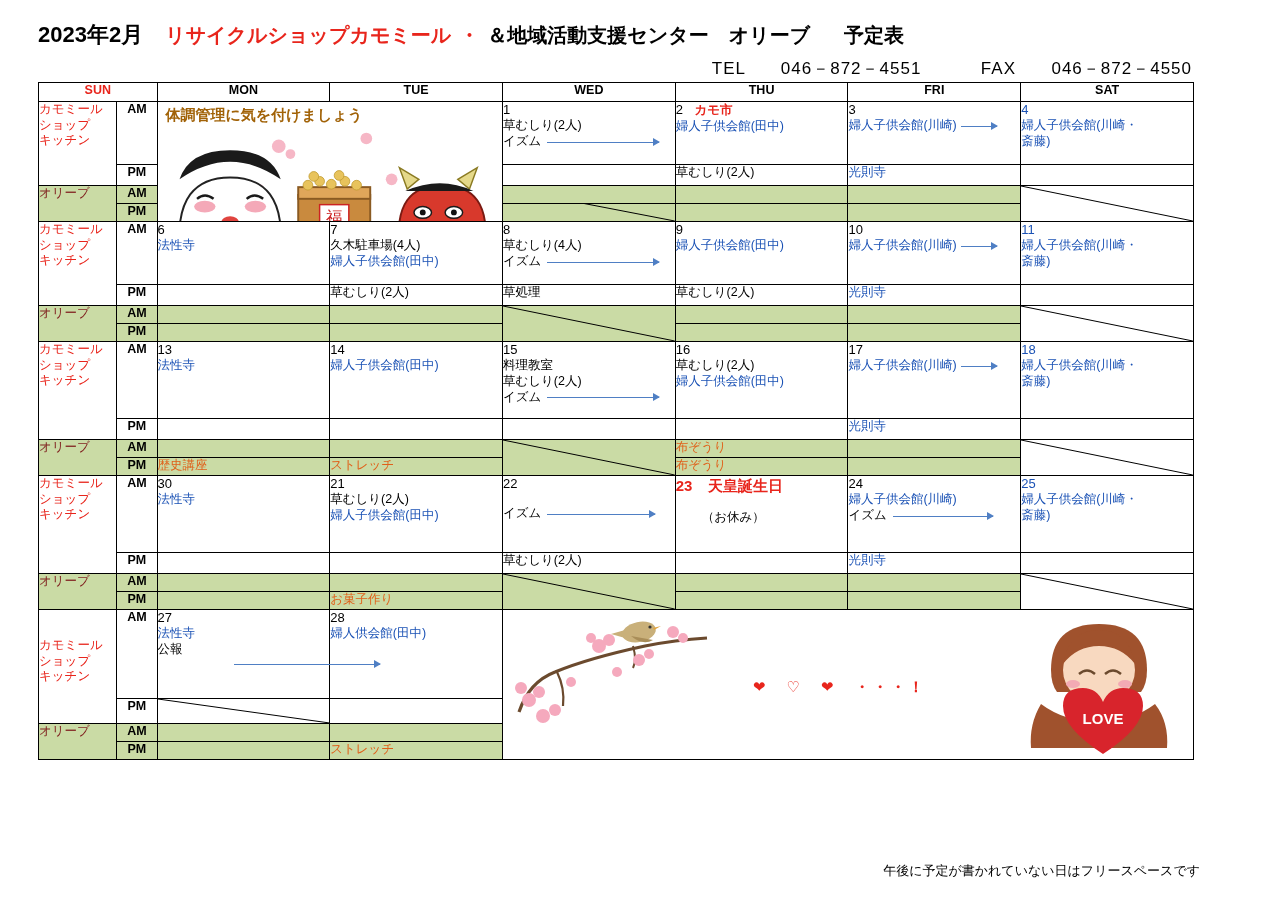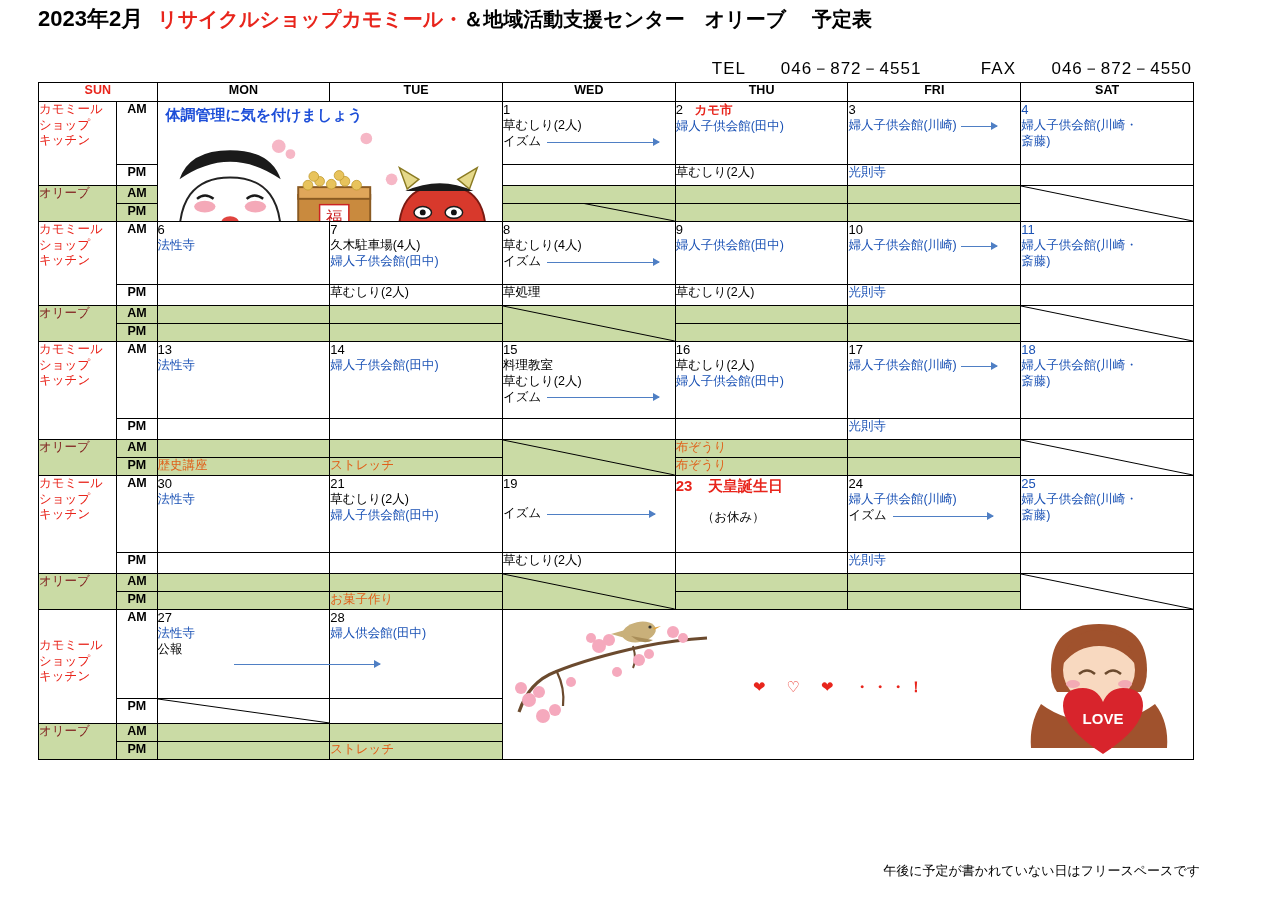--- a/index.html
+++ b/index.html
@@ -7,23 +7,24 @@
     width:1280px;height:905px;
     background:#ffffff;
     font-family:"Liberation Sans","DejaVu Sans",sans-serif;
     color:#000;
     overflow:hidden;
   }
   .page{position:relative;width:1280px;height:905px;}
 
   
   .title-row{
-    position:absolute;left:38px;top:4px;
+    position:absolute;left:38px;top:20px;
     display:flex;align-items:baseline;white-space:nowrap;
     font-weight:bold;
+    gap:8px;
   }
   .t-date{font-size:22px;letter-spacing:0px;}
   .t-red{font-size:20px;color:#e8251c;margin-left:14px;}
   .t-blue{font-size:20px;color:#1b52b5;}
   .t-black{font-size:20px;color:#000;}
   .t-sep{font-size:20px;color:#e8251c;}
   .t-plan{font-size:20px;margin-left:26px;}
 
   .contact{
     position:absolute;right:88px;top:57px;
@@ -155,21 +156,21 @@
     <tr>
       <td class="lbl-kamo" rowspan="2">
         <div>カモミール</div>
         <div>ショップ</div>
         <div>キッチン</div>
       </td>
       <td class="ampm" style="height:62px;">AM</td>
 
       <td class="illus" colspan="2" rowspan="4">
         <div style="position:relative;width:100%;height:100%;">
-          <div style="position:absolute;left:8px;top:4px;color:#1d4ed8;font-weight:bold;font-size:15px;">体調管理に気を付けましょう</div>
+          <div style="position:absolute;left:8px;top:4px;color:#a16207;font-weight:bold;font-size:15px;">体調管理に気を付けましょう</div>
 
           <svg viewBox="0 0 370 130" style="position:absolute;left:4px;top:26px;width:360px;height:128px;">
 
             <g fill="#f6b7c6">
               <circle cx="120" cy="18" r="7"></circle>
                   <circle cx="132" cy="26" r="5"></circle>
               <circle cx="210" cy="10" r="6"></circle>
                   <circle cx="100" cy="62" r="5"></circle>
               <circle cx="236" cy="52" r="6"></circle>
                   <circle cx="150" cy="100" r="6"></circle>
@@ -449,21 +450,21 @@
       <td class="cell">
         <div class="daynum">30</div>
         <div class="ev-blue">法性寺</div>
       </td>
       <td class="cell">
         <div class="daynum">21</div>
         <div class="ev-black">草むしり(2人)</div>
         <div class="ev-blue">婦人子供会館(田中)</div>
       </td>
       <td class="cell">
-        <div class="daynum">19</div>
+        <div class="daynum">22</div>
         <div style="height:14px;"></div>
         <div class="nowrap"><span class="ev-black">イズム</span><span class="arrow" style="width:108px;margin-left:6px;"><span class="ln"></span><span class="hd"></span></span></div>
       </td>
       <td class="cell">
         <div class="nowrap" style="padding-top:1px;"><span class="daynum red" style="font-size:15px;">23</span>
           <span class="ev-red" style="font-weight:bold;font-size:15px;margin-left:12px;margin-top:44px;">天皇誕生日</span></div>
         <div class="ev-black" style="margin-top:14px;padding-left:26px;">（お休み）</div>
       </td>
       <td class="cell">
         <div class="daynum">24</div>

